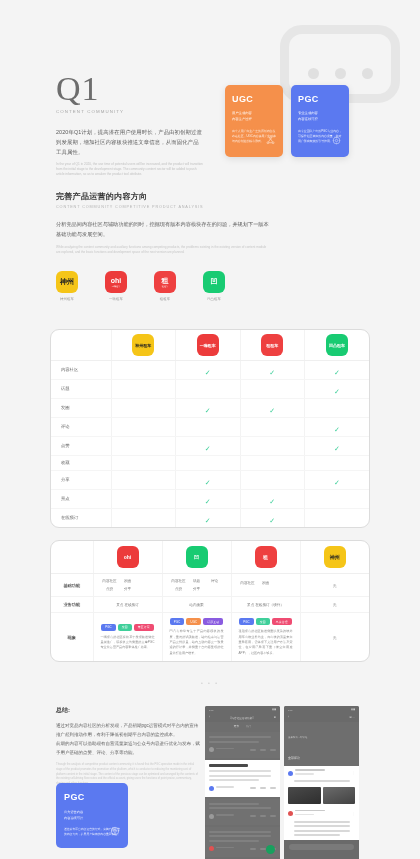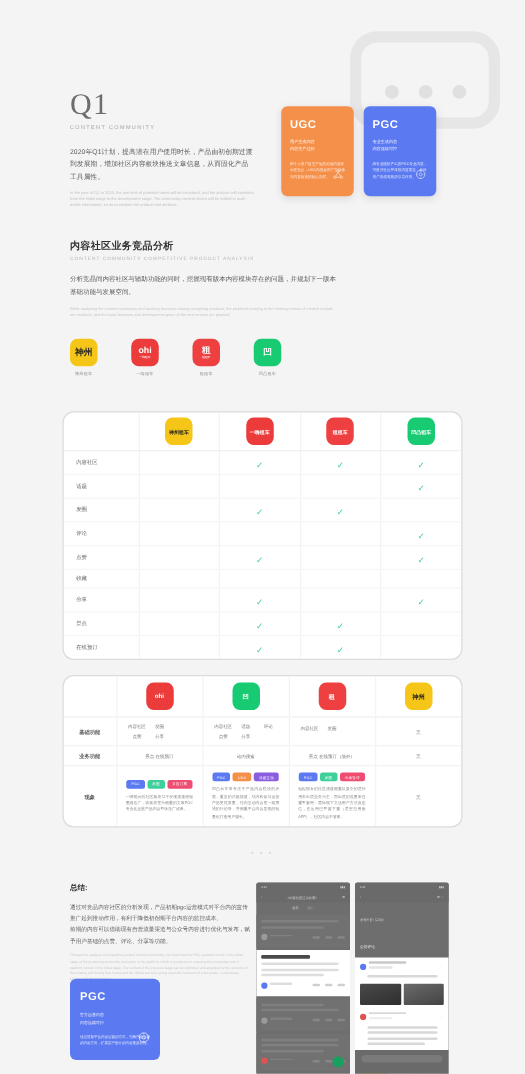--- a/index.html
+++ b/index.html
@@ -19,21 +19,21 @@
     border:9px solid #e6e6e6; border-radius:22px;
     background:transparent;
   }
   .bubble-dots{
     position:absolute; left:0; right:0; top:34px;
     display:flex; justify-content:center; gap:16px;
   }
   .bubble-dots i{ width:11px; height:11px; border-radius:50%; background:#e0e0e0; display:block; }
 
   .hero-left{ position:absolute; left:56px; top:72px; width:150px; }
-  .q-mark{ font-size:24px; font-weight:300; color:#6d6d6d; letter-spacing:1px; line-height:1; font-family:"Liberation Serif",serif; }
+  .q-mark{ font-size:34px; font-weight:300; color:#6d6d6d; letter-spacing:1px; line-height:1; font-family:"Liberation Serif",serif; }
   .hero-h{ font-size:8.5px; font-weight:bold; color:#3d3d3d; margin-top:7px; letter-spacing:.4px;}
   .hero-sub{ font-size:4.4px; color:#a6a6a6; letter-spacing:1.1px; margin-top:2.5px; }
   .hero-body{ font-size:5.4px; color:#5a5a5a; line-height:1.85; margin-top:13px; width:148px; letter-spacing:.1px;}
   .hero-body-en{ font-size:3.2px; color:#c2c2c2; line-height:1.7; margin-top:5px; width:148px; }
 
   .cards{ position:absolute; left:225px; top:85px; display:flex; gap:8px; }
   .ucard{ width:58px; height:72px; border-radius:5px; padding:9px 7px; position:relative; color:#fff; box-shadow:0 2px 7px rgba(0,0,0,.10); }
   .ucard.ugc{ background:#f5904b; }
   .ucard.pgc{ background:#5b79f0; }
   .ucard .ct{ font-size:9px; font-weight:bold; letter-spacing:.4px; }
@@ -184,21 +184,21 @@
             <circle cx="12" cy="12" r="9"></circle>
               <circle cx="12" cy="12" r="3.2"></circle>
             <path d="M12 3 L12 6 M12 18 L12 21 M3 12 L6 12 M18 12 L21 12"></path>
           </svg>
         </div>
       </div>
     </div>
   </div>
 
   <div class="sec2">
-    <div class="s2-h">内容社区业务竞品分析</div>
+    <div class="s2-h">完善产品运营的内容方向</div>
     <div class="s2-sub">CONTENT COMMUNITY COMPETITIVE PRODUCT ANALYSIS</div>
     <div class="s2-body">分析竞品间内容社区与辅助功能的同时，挖掘现有版本内容模块存在的问题，并规划下一版本基础功能与发展空间。</div>
     <div class="s2-body-en">While analyzing the content community and auxiliary functions among competing products, the problems existing in the existing version of content module are explored, and the basic functions and development space of the next version are planned.</div>
 
     <div class="applist">
       <div class="appitem">
         <div class="appico ico-a">
           <span>神州</span>
         </div>
         <div class="appname">神州租车</div>

